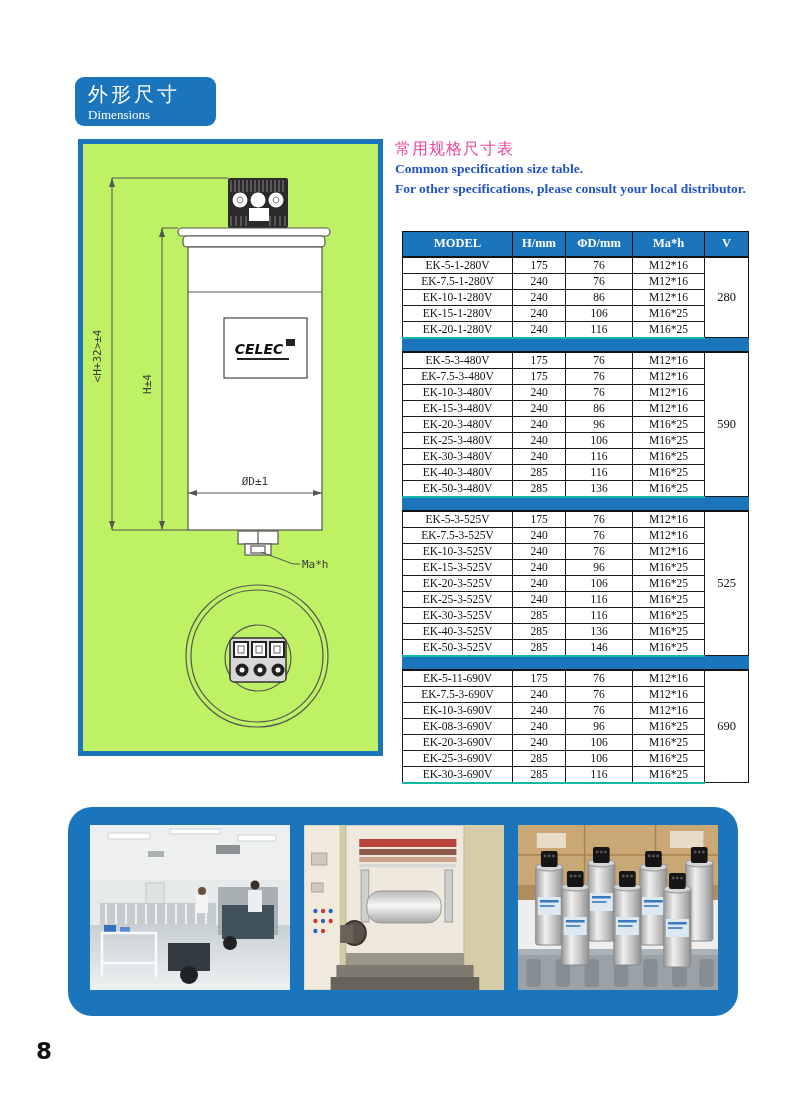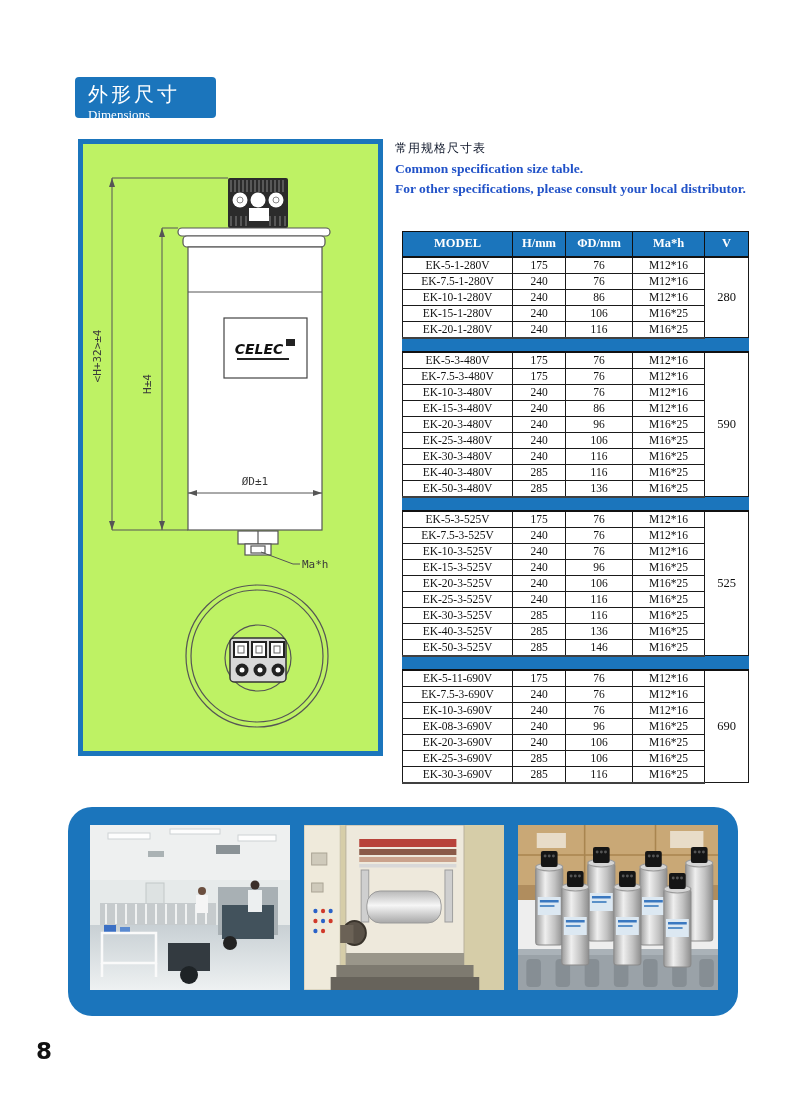--- a/index.html
+++ b/index.html
@@ -1,47 +1,47 @@
 <!DOCTYPE html>
 <html><head>
 <meta charset="utf-8">
 <style>
   * { margin:0; padding:0; box-sizing:border-box; }
   body { background:#ffffff; font-family:"Liberation Serif", serif; }
   .page { position:relative; width:800px; height:1100px; background:#fff; overflow:hidden; }
 
   
-  .title-box { position:absolute; left:75px; top:77px; width:141px; height:41px;
-    background:#1b75bc; border-radius:4px; color:#fff; padding:4px 0 0 13px; }
+  .title-box { position:absolute; left:75px; top:77px; width:141px; height:49px;
+    background:#1b75bc; border-radius:9px; color:#fff; padding:4px 0 0 13px; }
   .title-zh { font-size:20px; letter-spacing:3px; font-family:"DejaVu Sans", sans-serif; line-height:26px; }
   .title-en { font-size:13px; font-family:"Liberation Serif", serif; line-height:15px; }
 
   
   .drawing-box { position:absolute; left:78px; top:139px; width:305px; height:617px;
     border:5px solid #1b75bc; background:#bef264; }
   .drawing-box svg { display:block; }
   .dwg-txt { font-family:"DejaVu Sans Mono", monospace; font-size:11px; fill:#3a3a3a; }
 
   
   .intro { position:absolute; left:395px; top:138px; width:365px; }
-  .intro .zh { font-size:12px; color:#0f172a; line-height:21px; letter-spacing:1px; }
+  .intro .zh { font-size:16px; color:#ec4899; line-height:21px; letter-spacing:1px; }
   .intro .en { font-size:13.5px; color:#2152c8; line-height:20px; font-weight:bold; }
 
   
   .spec-table-wrap { position:absolute; left:402px; top:231px; width:346px; }
   table.spec { border-collapse:collapse; width:346px; table-layout:fixed;
     font-family:"Liberation Serif", serif; }
   table.spec th { background:#1b75bc; color:#fff; font-weight:bold; font-size:12.5px;
     height:25px; border:1px solid #111;margin-left:48px; }
   table.spec td { border:1px solid #1a1a1a; height:15px; text-align:center;
     font-size:11.5px; color:#111; padding:0; line-height:15px; }
   table.spec tr.sep td { background:#1b75bc; height:14px; border:1px solid #1b75bc; }
   table.spec td.vcell { font-size:12.5px;margin-left:35px; }
   table.spec tr.grp-first td { border-top:2px solid #111; }
-  table.spec tr.grp-last td { border-bottom:2px solid #404040; }
+  table.spec tr.grp-last td { border-bottom:2px solid #14b8a6; }
   col.c-model { width:110px; } col.c-h { width:53px; } col.c-d { width:67px; }
   col.c-m { width:72px; } col.c-v { width:44px; }
 
   
   .photo-band { position:absolute; left:68px; top:807px; width:670px; height:209px;
     background:#1b75bc; border-radius:24px; display:flex; gap:14px;
     padding:18px 20px 26px 22px; }
   .photo { flex:1; background:#eee; overflow:hidden; position:relative; }
   .photo svg { display:block; width:100%; height:100%; }
 

